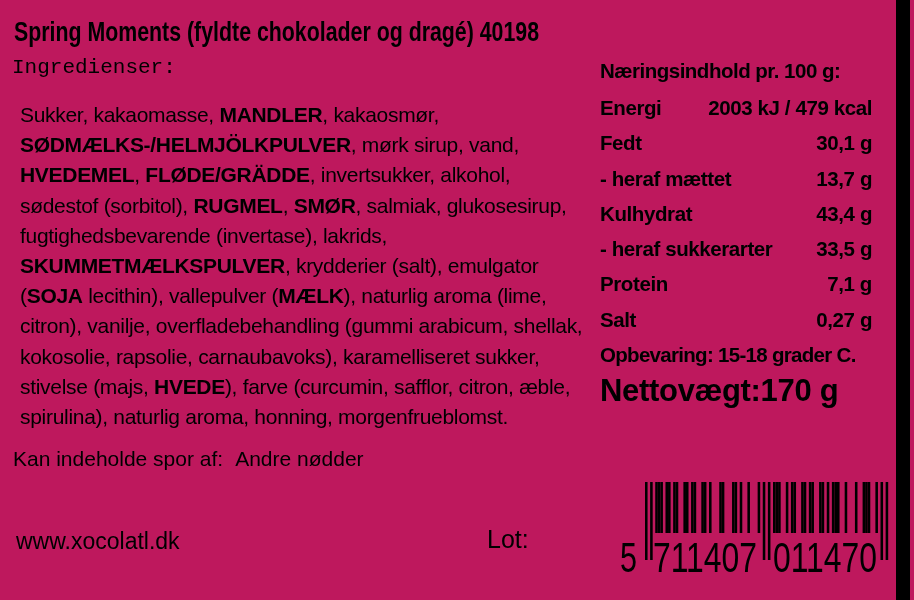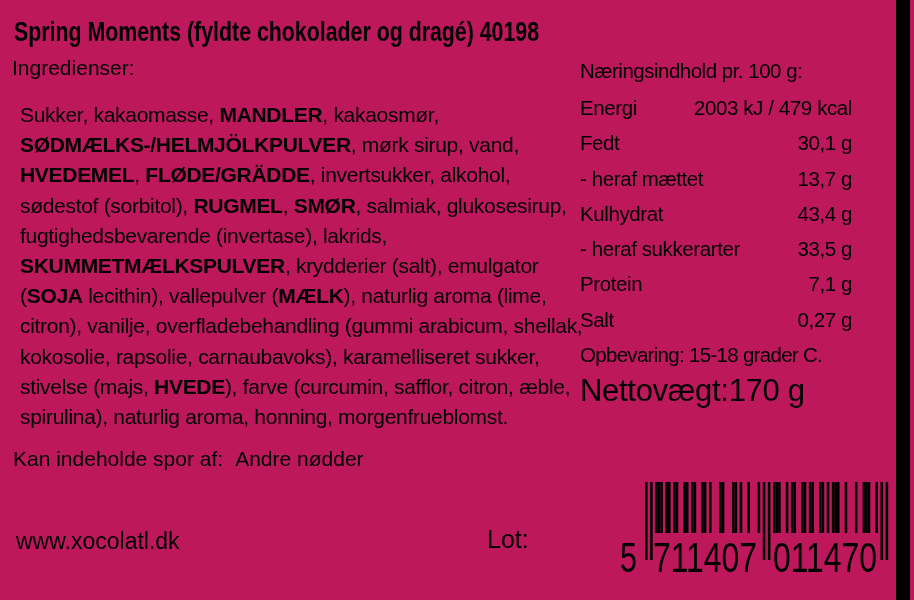--- a/index.html
+++ b/index.html
@@ -10,27 +10,27 @@
   }
   .label{position:relative;width:914px;height:600px;background:#be185d;overflow:hidden;}
 
   .title{
     position:absolute;left:14px;top:17px;
     font-size:27px;font-weight:700;white-space:nowrap;
     transform:scaleX(.79);transform-origin:0 0;
   }
 
   .ing-block{position:absolute;left:8px;top:55px;width:592px;}
-  .ing-heading{font-size:21px;line-height:26px;padding-left:4px;margin-bottom:19px;}
+  .ing-heading{font-size:21px;line-height:26px;padding-left:4px;margin-bottom:19px;font-family:Liberation Mono, monospace;}
   .ing-text{margin:12px;font-size:21px;line-height:30.2px;letter-spacing:-0.3px;}
   .ing-text b{font-weight:700;}
   .traces{font-size:21px;line-height:30px;padding-left:5px;margin-top:2px;}
   .traces-val{margin-left:12px;}
 
-  .nutrition{position:absolute;left:580px;top:58px;width:272px;font-weight:400;}
+  .nutrition{position:absolute;left:600px;top:58px;width:272px;font-weight:700;}
   .nut-heading{font-size:20.5px;letter-spacing:-0.5px;line-height:26px;height:37px;white-space:nowrap;}
   .nut-row{display:flex;justify-content:space-between;font-size:20.5px;letter-spacing:-0.4px;line-height:26px;height:35.3px;text-align:center;}
   .storage{font-size:20.5px;letter-spacing:-0.7px;line-height:26px;height:35px;white-space:nowrap;}
   .netweight{display:flex;font-size:31px;line-height:28px;letter-spacing:-0.3px;}
 
   .barcode{position:absolute;left:618px;top:482px;}
   .barcode rect{fill:#000;}
   .barcode text{font-family:"Liberation Sans",sans-serif;fill:#000;}
 
   .website{position:absolute;left:16px;top:528px;font-size:23px;}

